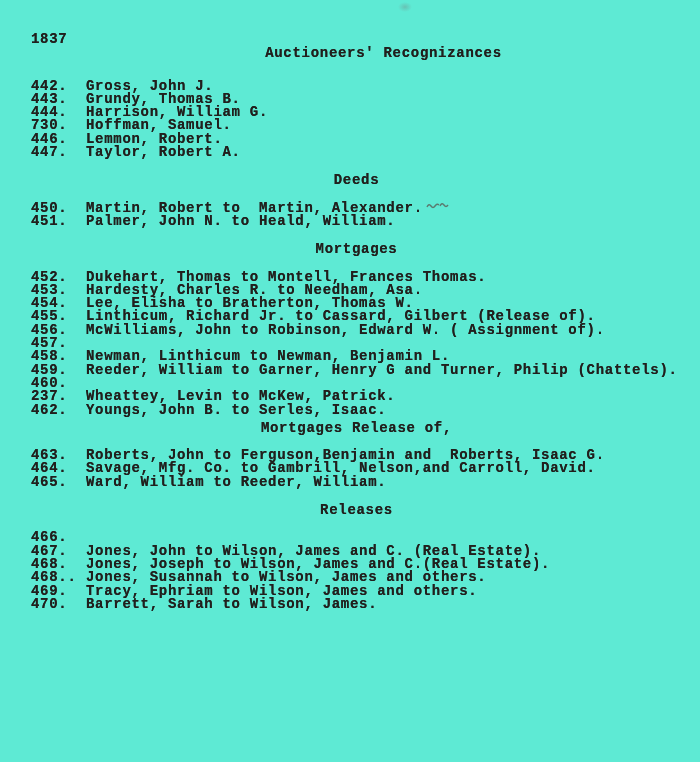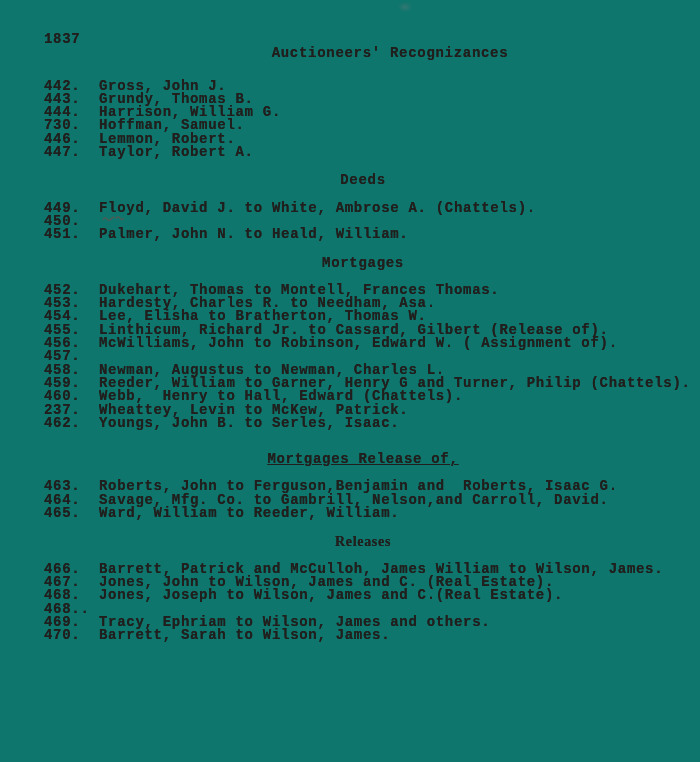--- a/index.html
+++ b/index.html
@@ -4,31 +4,31 @@
 <style>
   html, body {
     margin: 0;
     padding: 0;
     background: #ffffff;
   }
   .sheet {
     position: relative;
     width: 700px;
     height: 762px;
-    background: #0f766e;
+    background: #5eead4;
     overflow: hidden;
     font-family: "Liberation Mono", "DejaVu Sans Mono", monospace;
     font-weight: 700;
     font-size: 14px;
     letter-spacing: 0.7px;
     line-height: 13.3px;
     color: #211f1d;
     text-shadow: 0 0 0.5px rgba(33, 30, 26, 0.85);
     box-sizing: border-box;
-    padding: 33px 18px 0 44px;
+    padding: 33px 18px 0 31px;
   }
   
   .sheet::before {
     content: "";
     position: absolute;
     left: 398px;
     top: 2px;
     width: 14px;
     height: 10px;
     background: radial-gradient(ellipse at center, rgba(120,120,120,0.35), rgba(120,120,120,0) 70%);
@@ -41,26 +41,24 @@
     margin: 15px 0 14px 0;
     text-align: center;
     font-size: 14px;
     font-weight: 700;
   }
   .section-0 .heading {
     margin: 1px 0 19px 0;
     transform: translateX(27px);
   }
   .section-3 .heading {
-    margin-top: 23px;
-    text-decoration: underline;
+    margin-top: 5px;
   }
   .section-4 .heading {
     margin-top: 15px;
-    font-family: Liberation Serif, serif;
   }
   .row {
     display: flex;
     align-items: baseline;
   }
   .num {
     flex: 0 0 55px;
     white-space: pre;
   }
   .txt {
@@ -104,25 +102,22 @@
           <div class="row">
             <span class="num">447.</span>
             <span class="txt">Taylor, Robert A.</span>
           </div>
         </div>
       </section>
       <section class="section section-1">
         <h2 class="heading">Deeds</h2>
         <div class="entries">
           <div class="row">
-            <span class="num">449.</span>
-            <span class="txt">Floyd, David J. to White, Ambrose A. (Chattels).</span>
-          </div>
-          <div class="row">
             <span class="num">450.</span>
+            <span class="txt">Martin, Robert to  Martin, Alexander.</span>
             <svg width="24" height="10" viewBox="0 0 24 10" class="pen-mark">
               <path d="M1 7 Q3 3 5 6 T9 6 T13 5 M14 6 Q16 2 18 5 T22 5" fill="none" stroke="#5a554e" stroke-width="1.4"></path>
             </svg>
           </div>
           <div class="row">
             <span class="num">451.</span>
             <span class="txt">Palmer, John N. to Heald, William.</span>
           </div>
         </div>
       </section>
@@ -147,29 +142,28 @@
           </div>
           <div class="row">
             <span class="num">456.</span>
             <span class="txt">McWilliams, John to Robinson, Edward W. ( Assignment of).</span>
           </div>
           <div class="row">
             <span class="num">457.</span>
           </div>
           <div class="row">
             <span class="num">458.</span>
-            <span class="txt">Newman, Augustus to Newman, Charles L.</span>
+            <span class="txt">Newman, Linthicum to Newman, Benjamin L.</span>
           </div>
           <div class="row">
             <span class="num">459.</span>
             <span class="txt">Reeder, William to Garner, Henry G and Turner, Philip (Chattels).</span>
           </div>
           <div class="row">
             <span class="num">460.</span>
-            <span class="txt">Webb,  Henry to Hall, Edward (Chattels).</span>
           </div>
           <div class="row">
             <span class="num">237.</span>
             <span class="txt">Wheattey, Levin to McKew, Patrick.</span>
           </div>
           <div class="row">
             <span class="num">462.</span>
             <span class="txt">Youngs, John B. to Serles, Isaac.</span>
           </div>
         </div>
@@ -189,32 +183,32 @@
             <span class="num">465.</span>
             <span class="txt">Ward, William to Reeder, William.</span>
           </div>
         </div>
       </section>
       <section class="section section-4">
         <h2 class="heading">Releases</h2>
         <div class="entries">
           <div class="row">
             <span class="num">466.</span>
-            <span class="txt">Barrett, Patrick and McCulloh, James William to Wilson, James.</span>
           </div>
           <div class="row">
             <span class="num">467.</span>
             <span class="txt">Jones, John to Wilson, James and C. (Real Estate).</span>
           </div>
           <div class="row">
             <span class="num">468.</span>
             <span class="txt">Jones, Joseph to Wilson, James and C.(Real Estate).</span>
           </div>
           <div class="row">
             <span class="num">468..</span>
+            <span class="txt">Jones, Susannah to Wilson, James and others.</span>
           </div>
           <div class="row">
             <span class="num">469.</span>
             <span class="txt">Tracy, Ephriam to Wilson, James and others.</span>
           </div>
           <div class="row">
             <span class="num">470.</span>
             <span class="txt">Barrett, Sarah to Wilson, James.</span>
           </div>
         </div>

